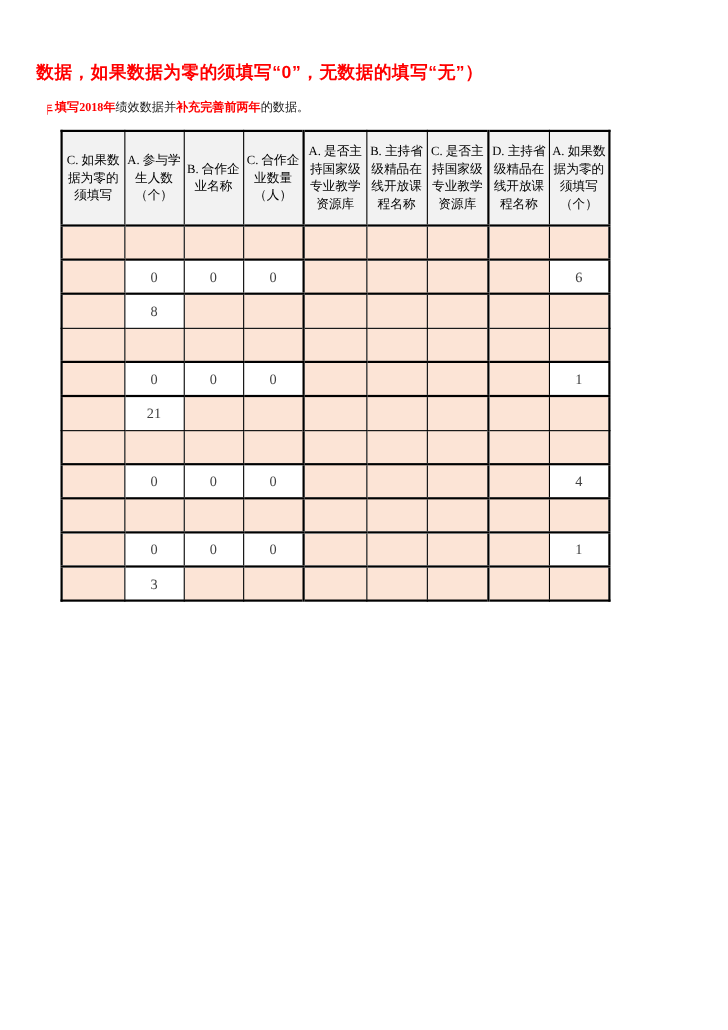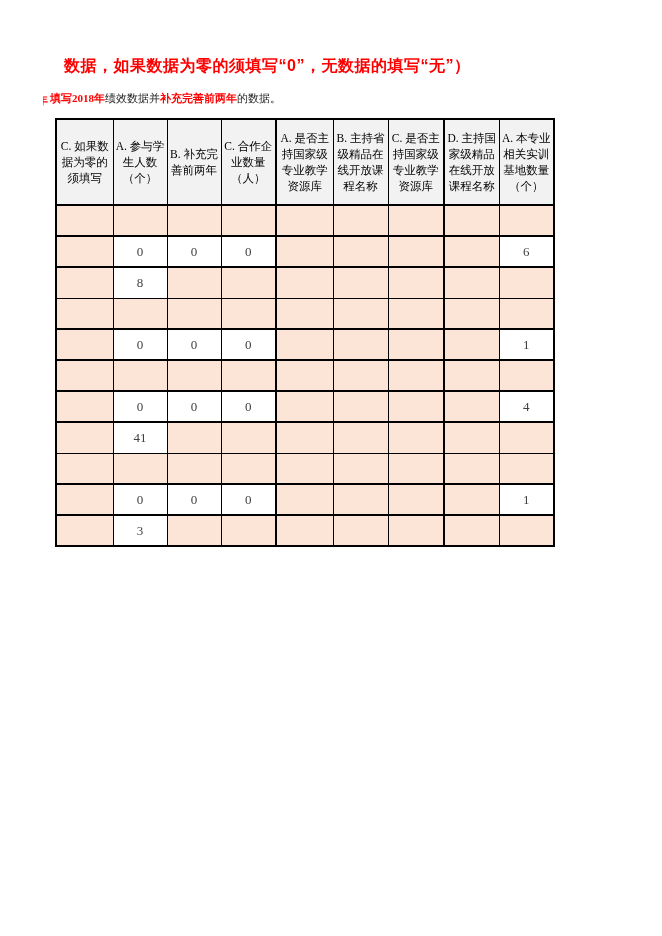--- a/index.html
+++ b/index.html
@@ -6,21 +6,21 @@
   .page {
     position: relative;
     width: 662px;
     height: 936px;
     background: #ffffff;
     overflow: hidden;
     font-family: "Liberation Serif", serif;
   }
   .title {
     position: absolute;
-    left: 64px;
+    left: 33px;
     top: 56px;
     font-family: "Liberation Sans", sans-serif;
     font-weight: bold;
     font-size: 16px;
     letter-spacing: 0.5px;
     color: var(--red, #FF0000);
     white-space: nowrap;
   }
   .subtitle {
     position: absolute;
@@ -97,27 +97,27 @@
         <col style="width: 57px;">
         <col style="width: 55px;">
         <col style="width: 56px;">
         <col style="width: 55px;">
         <col style="width: 55px;">
       </colgroup>
     <thead id="thead">
         <tr>
           <th>C. 如果数据为零的须填写</th>
           <th>A. 参与学生人数（个）</th>
-          <th>B. 补充完善前两年</th>
+          <th>B. 合作企业名称</th>
           <th>C. 合作企业数量（人）</th>
           <th class="thickL">A. 是否主持国家级专业教学资源库</th>
           <th>B. 主持省级精品在线开放课程名称</th>
           <th>C. 是否主持国家级专业教学资源库</th>
-          <th class="thickL">D. 主持国家级精品在线开放课程名称</th>
-          <th>A. 本专业相关实训基地数量（个）</th>
+          <th class="thickL">D. 主持省级精品在线开放课程名称</th>
+          <th>A. 如果数据为零的须填写（个）</th>
         </tr>
       </thead>
     <tbody id="tbody">
         <tr class="thickB">
           <td></td>
           <td></td>
           <td></td>
           <td></td>
           <td class="thickL"></td>
           <td></td>
@@ -162,20 +162,31 @@
           <td></td>
           <td class="white">0</td>
           <td class="white">0</td>
           <td class="white">0</td>
           <td class="thickL"></td>
           <td></td>
           <td></td>
           <td class="thickL"></td>
           <td class="white">1</td>
         </tr>
+        <tr>
+          <td></td>
+          <td class="white">21</td>
+          <td></td>
+          <td></td>
+          <td class="thickL"></td>
+          <td></td>
+          <td></td>
+          <td class="thickL"></td>
+          <td></td>
+        </tr>
         <tr class="thickB">
           <td></td>
           <td></td>
           <td></td>
           <td></td>
           <td class="thickL"></td>
           <td></td>
           <td></td>
           <td class="thickL"></td>
           <td></td>
@@ -183,31 +194,20 @@
         <tr class="thickB">
           <td></td>
           <td class="white">0</td>
           <td class="white">0</td>
           <td class="white">0</td>
           <td class="thickL"></td>
           <td></td>
           <td></td>
           <td class="thickL"></td>
           <td class="white">4</td>
-        </tr>
-        <tr>
-          <td></td>
-          <td class="white">41</td>
-          <td></td>
-          <td></td>
-          <td class="thickL"></td>
-          <td></td>
-          <td></td>
-          <td class="thickL"></td>
-          <td></td>
         </tr>
         <tr class="thickB">
           <td></td>
           <td></td>
           <td></td>
           <td></td>
           <td class="thickL"></td>
           <td></td>
           <td></td>
           <td class="thickL"></td>

